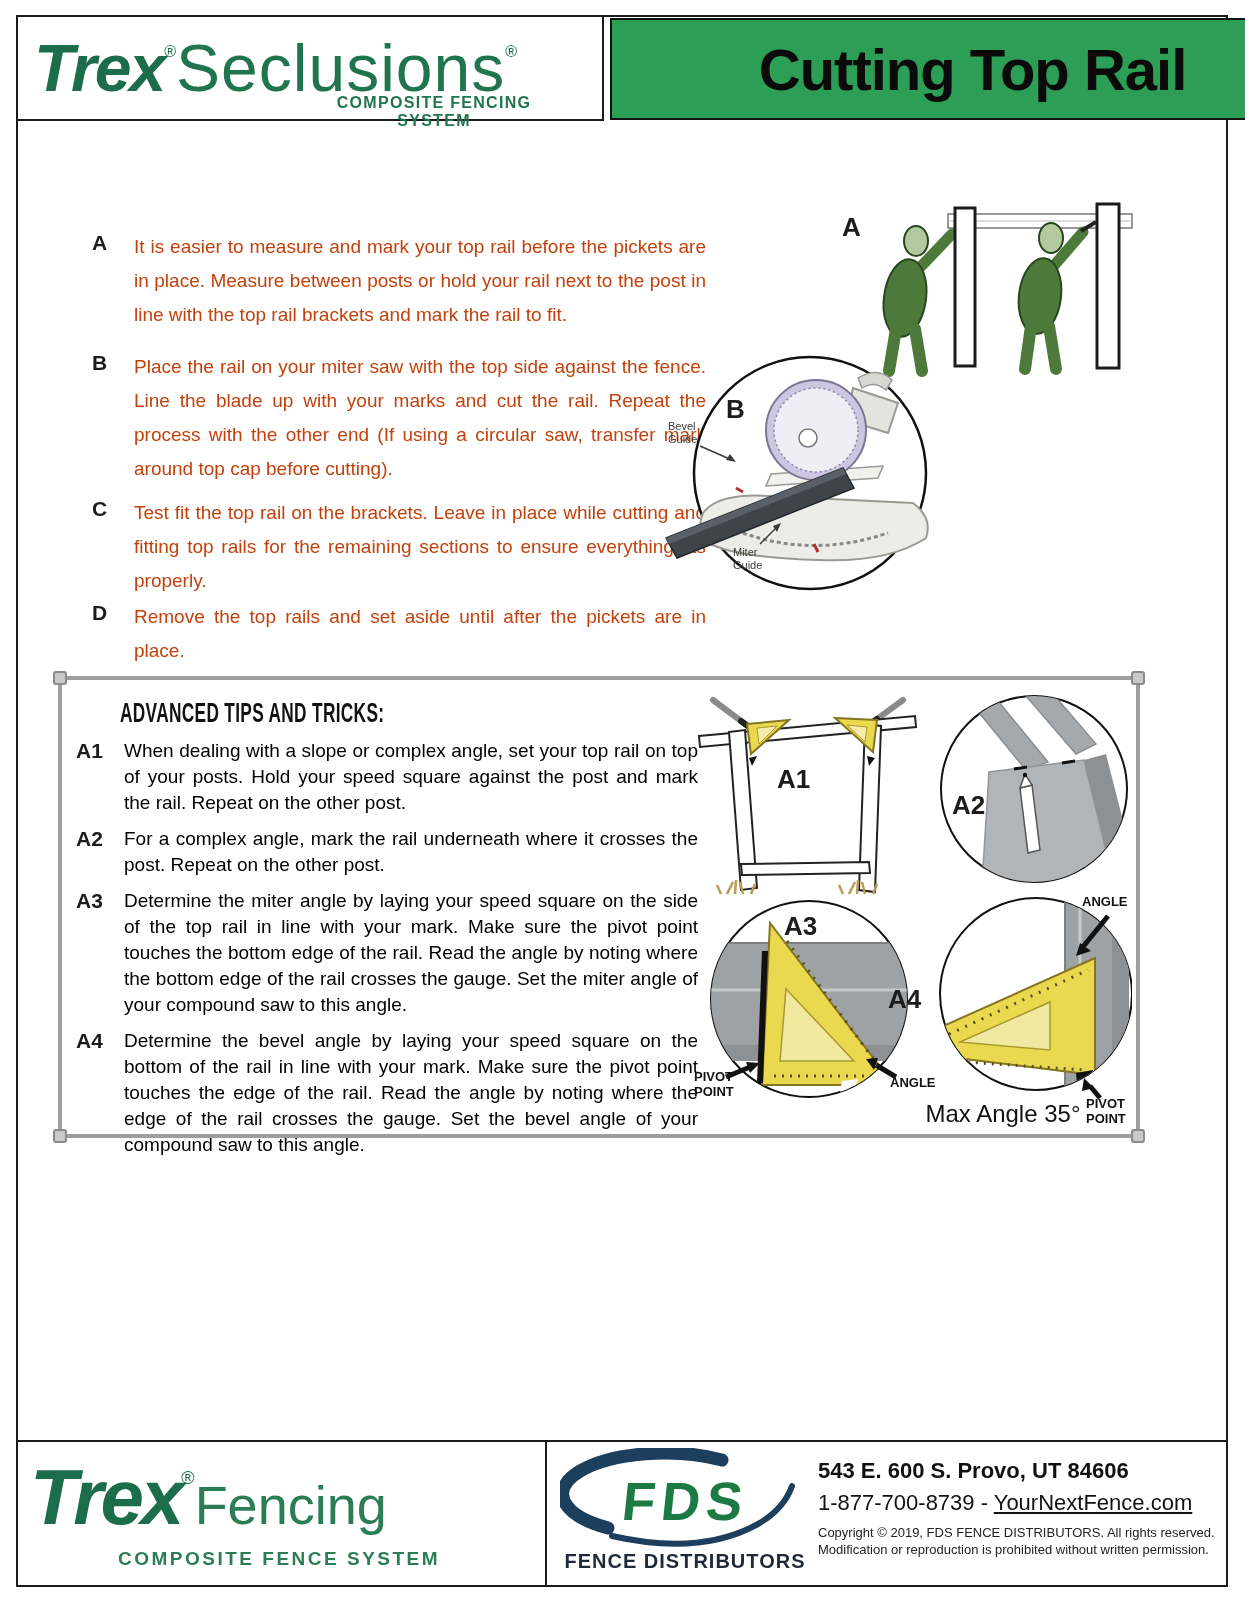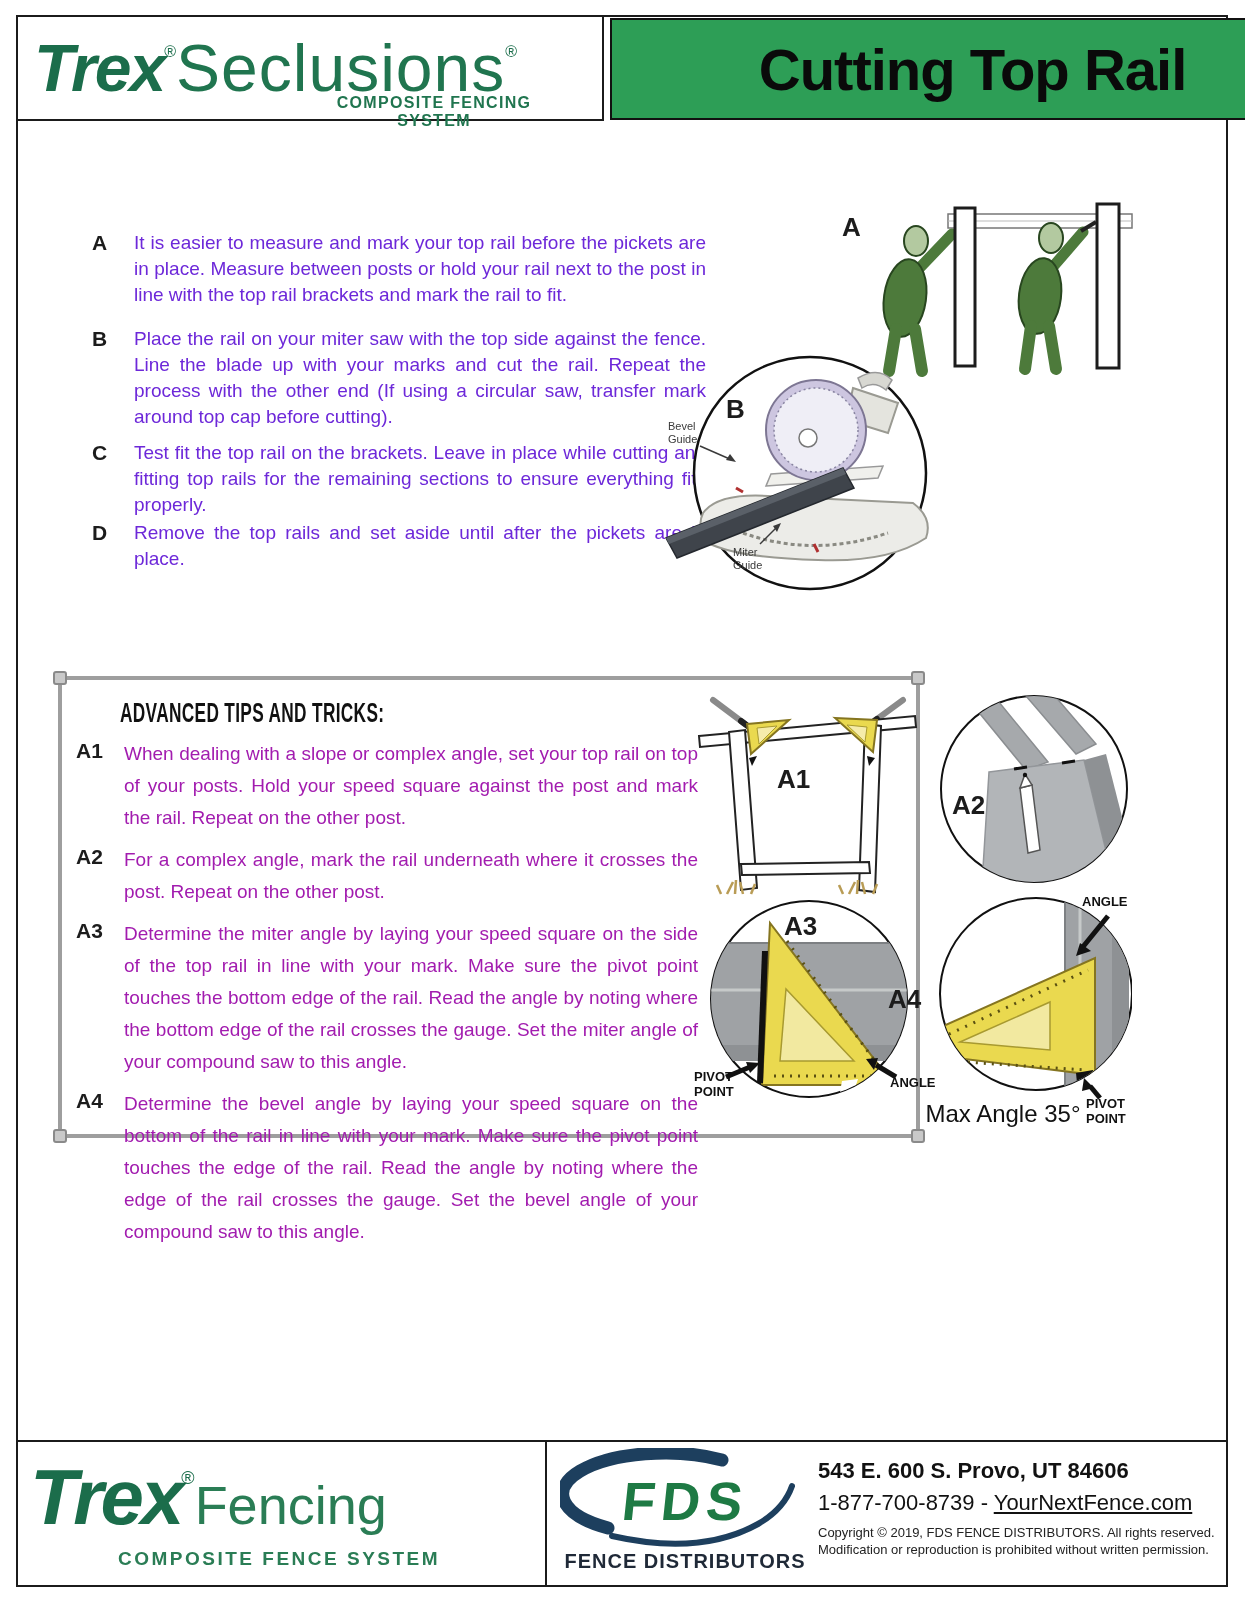--- a/index.html
+++ b/index.html
@@ -26,42 +26,42 @@
 
   
   .banner { left:610px; top:18px; width:725px; height:102px; background:#2d9e56; border:2px solid #111;
     display:flex; align-items:center; justify-content:center; }
   .banner-text { font-size:58px; font-weight:600; color:#0a0a0a; letter-spacing:-1px; }
 
   
   .steps { left:92px; top:230px; width:614px; }
   .step { display:flex; }
   .step-label { width:42px; font-weight:bold; font-size:21px; line-height:26px; }
-  .step-text { flex:1; font-size:19px; line-height:26px; text-align:justify; color:#6d28d9; }
+  .step-text { flex:1; font-size:19px; line-height:34px; text-align:justify; color:#c2410c; }
   .mb18 { margin-bottom:18px; } .mb10 { margin-bottom:10px; } .mb2 { margin-bottom:2px; }
 
   
   .figA { left:820px; top:198px; width:330px; height:195px; }
   .figB { left:648px; top:346px; width:330px; height:258px; }
   svg { display:block; }
   .svg-label { font-weight:bold; font-size:26px; fill:#1c1c1c; }
   .svg-small { font-size:11px; fill:#3a3a3a; }
   .svg-callout { font-size:13px; font-weight:bold; fill:#111; }
 
   
-  .adv-box { left:58px; top:676px; width:862px; height:462px; border:4px solid #9e9e9e; background:#ffffff; }
+  .adv-box { left:58px; top:676px; width:1082px; height:462px; border:4px solid #9e9e9e; background:#ffffff; }
   .corner { position:absolute; width:14px; height:14px; background:#c9c9c9; border:2px solid #8a8a8a; border-radius:3px; }
   .c-tl { left:-9px; top:-9px; } .c-tr { right:-9px; top:-9px; }
   .c-bl { left:-9px; bottom:-9px; } .c-br { right:-9px; bottom:-9px; }
   .adv-heading { position:absolute; left:58px; top:18px; font-size:27px; font-weight:bold; color:#111;
     transform: scaleX(0.64); transform-origin:left center; white-space:nowrap; letter-spacing:0.5px; }
   .tips { position:absolute; left:14px; top:58px; width:622px; }
   .tip { display:flex; }
   .tip-label { width:48px; font-weight:bold; font-size:21px; line-height:26px; }
-  .tip-text { flex:1; font-size:19px; line-height:32px; text-align:justify; color:#a21caf; }
+  .tip-text { flex:1; font-size:19px; line-height:26px; text-align:justify; color:#000000; }
   .figA1 { position:absolute; left:635px; top:12px; width:222px; height:207px; }
   .figA2 { position:absolute; left:872px; top:12px; width:202px; height:196px; }
   .figA3 { position:absolute; left:630px; top:213px; width:262px; height:247px; }
   .figA4 { position:absolute; left:798px; top:210px; width:272px; height:247px; }
   .max-angle { position:absolute; left:852px; top:420px; width:178px; text-align:center; font-size:24px; color:#111; }
 
   
   .footer-box { left:16px; top:1440px; width:1212px; height:147px; border-top:2px solid #1b1b1b; }
   .footer-vline { left:545px; top:1440px; width:2px; height:147px; background:#1b1b1b; }
   .f-brand { left:30px; top:1452px; white-space:nowrap; }

